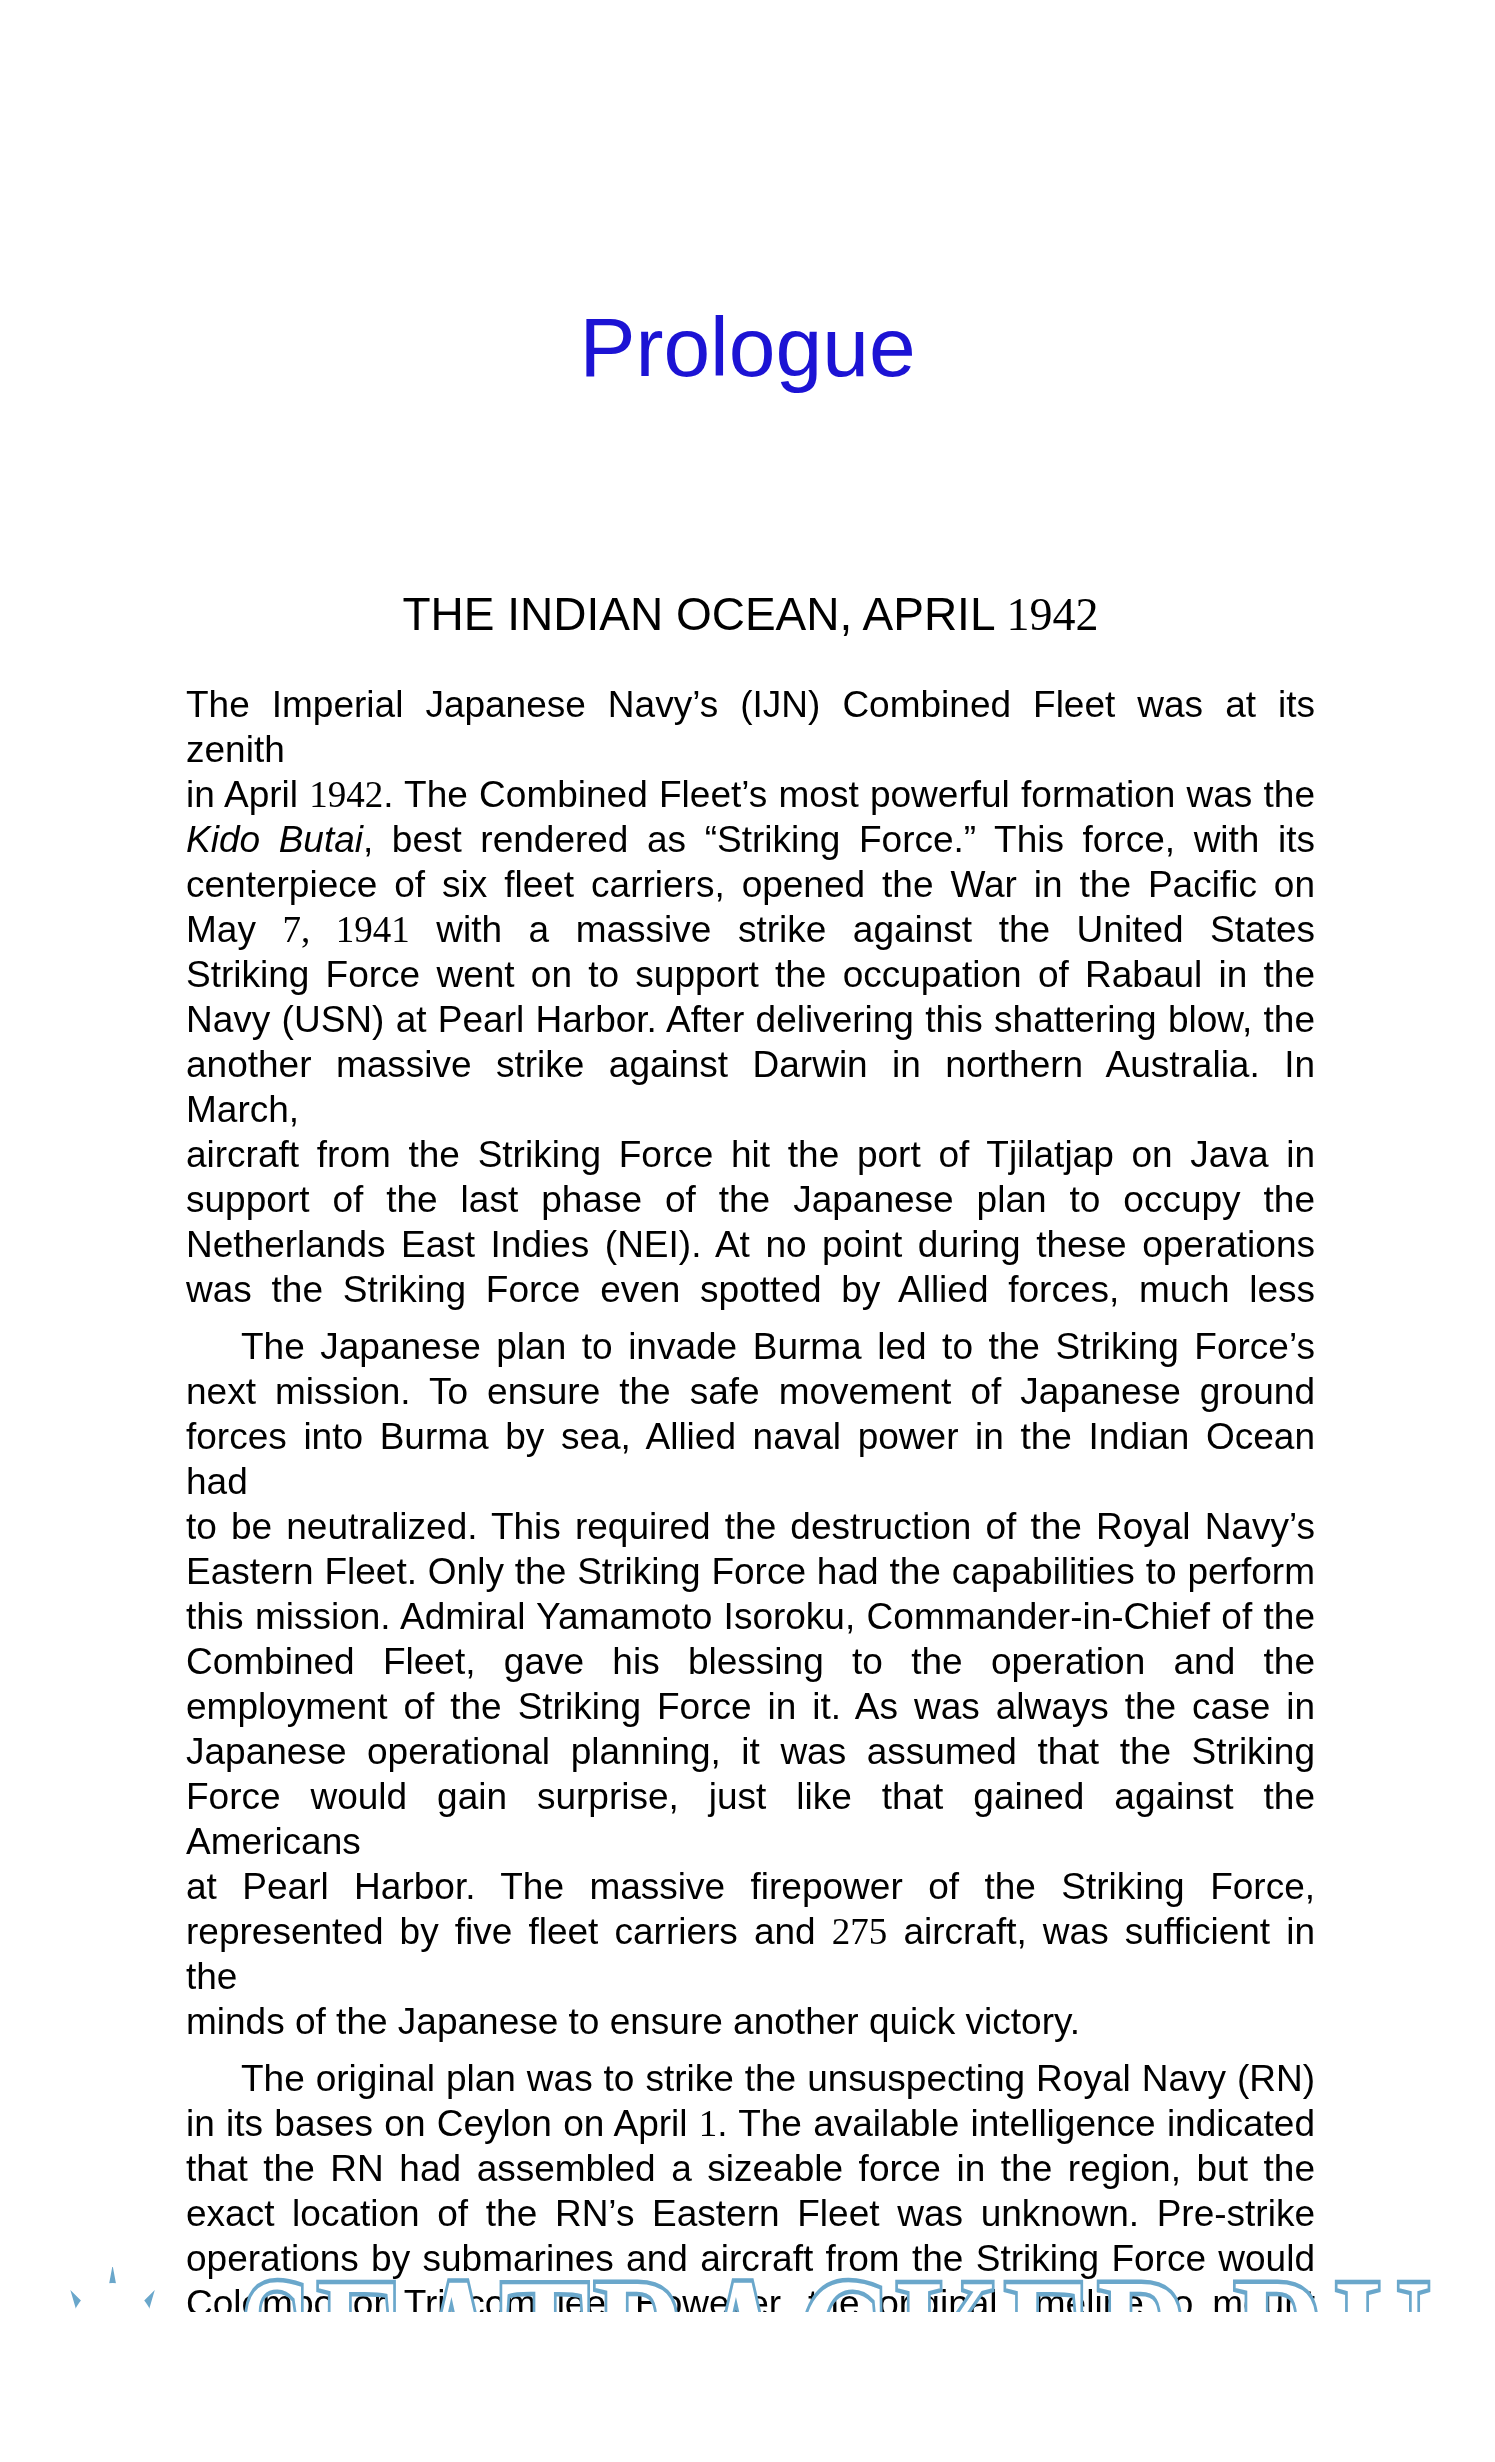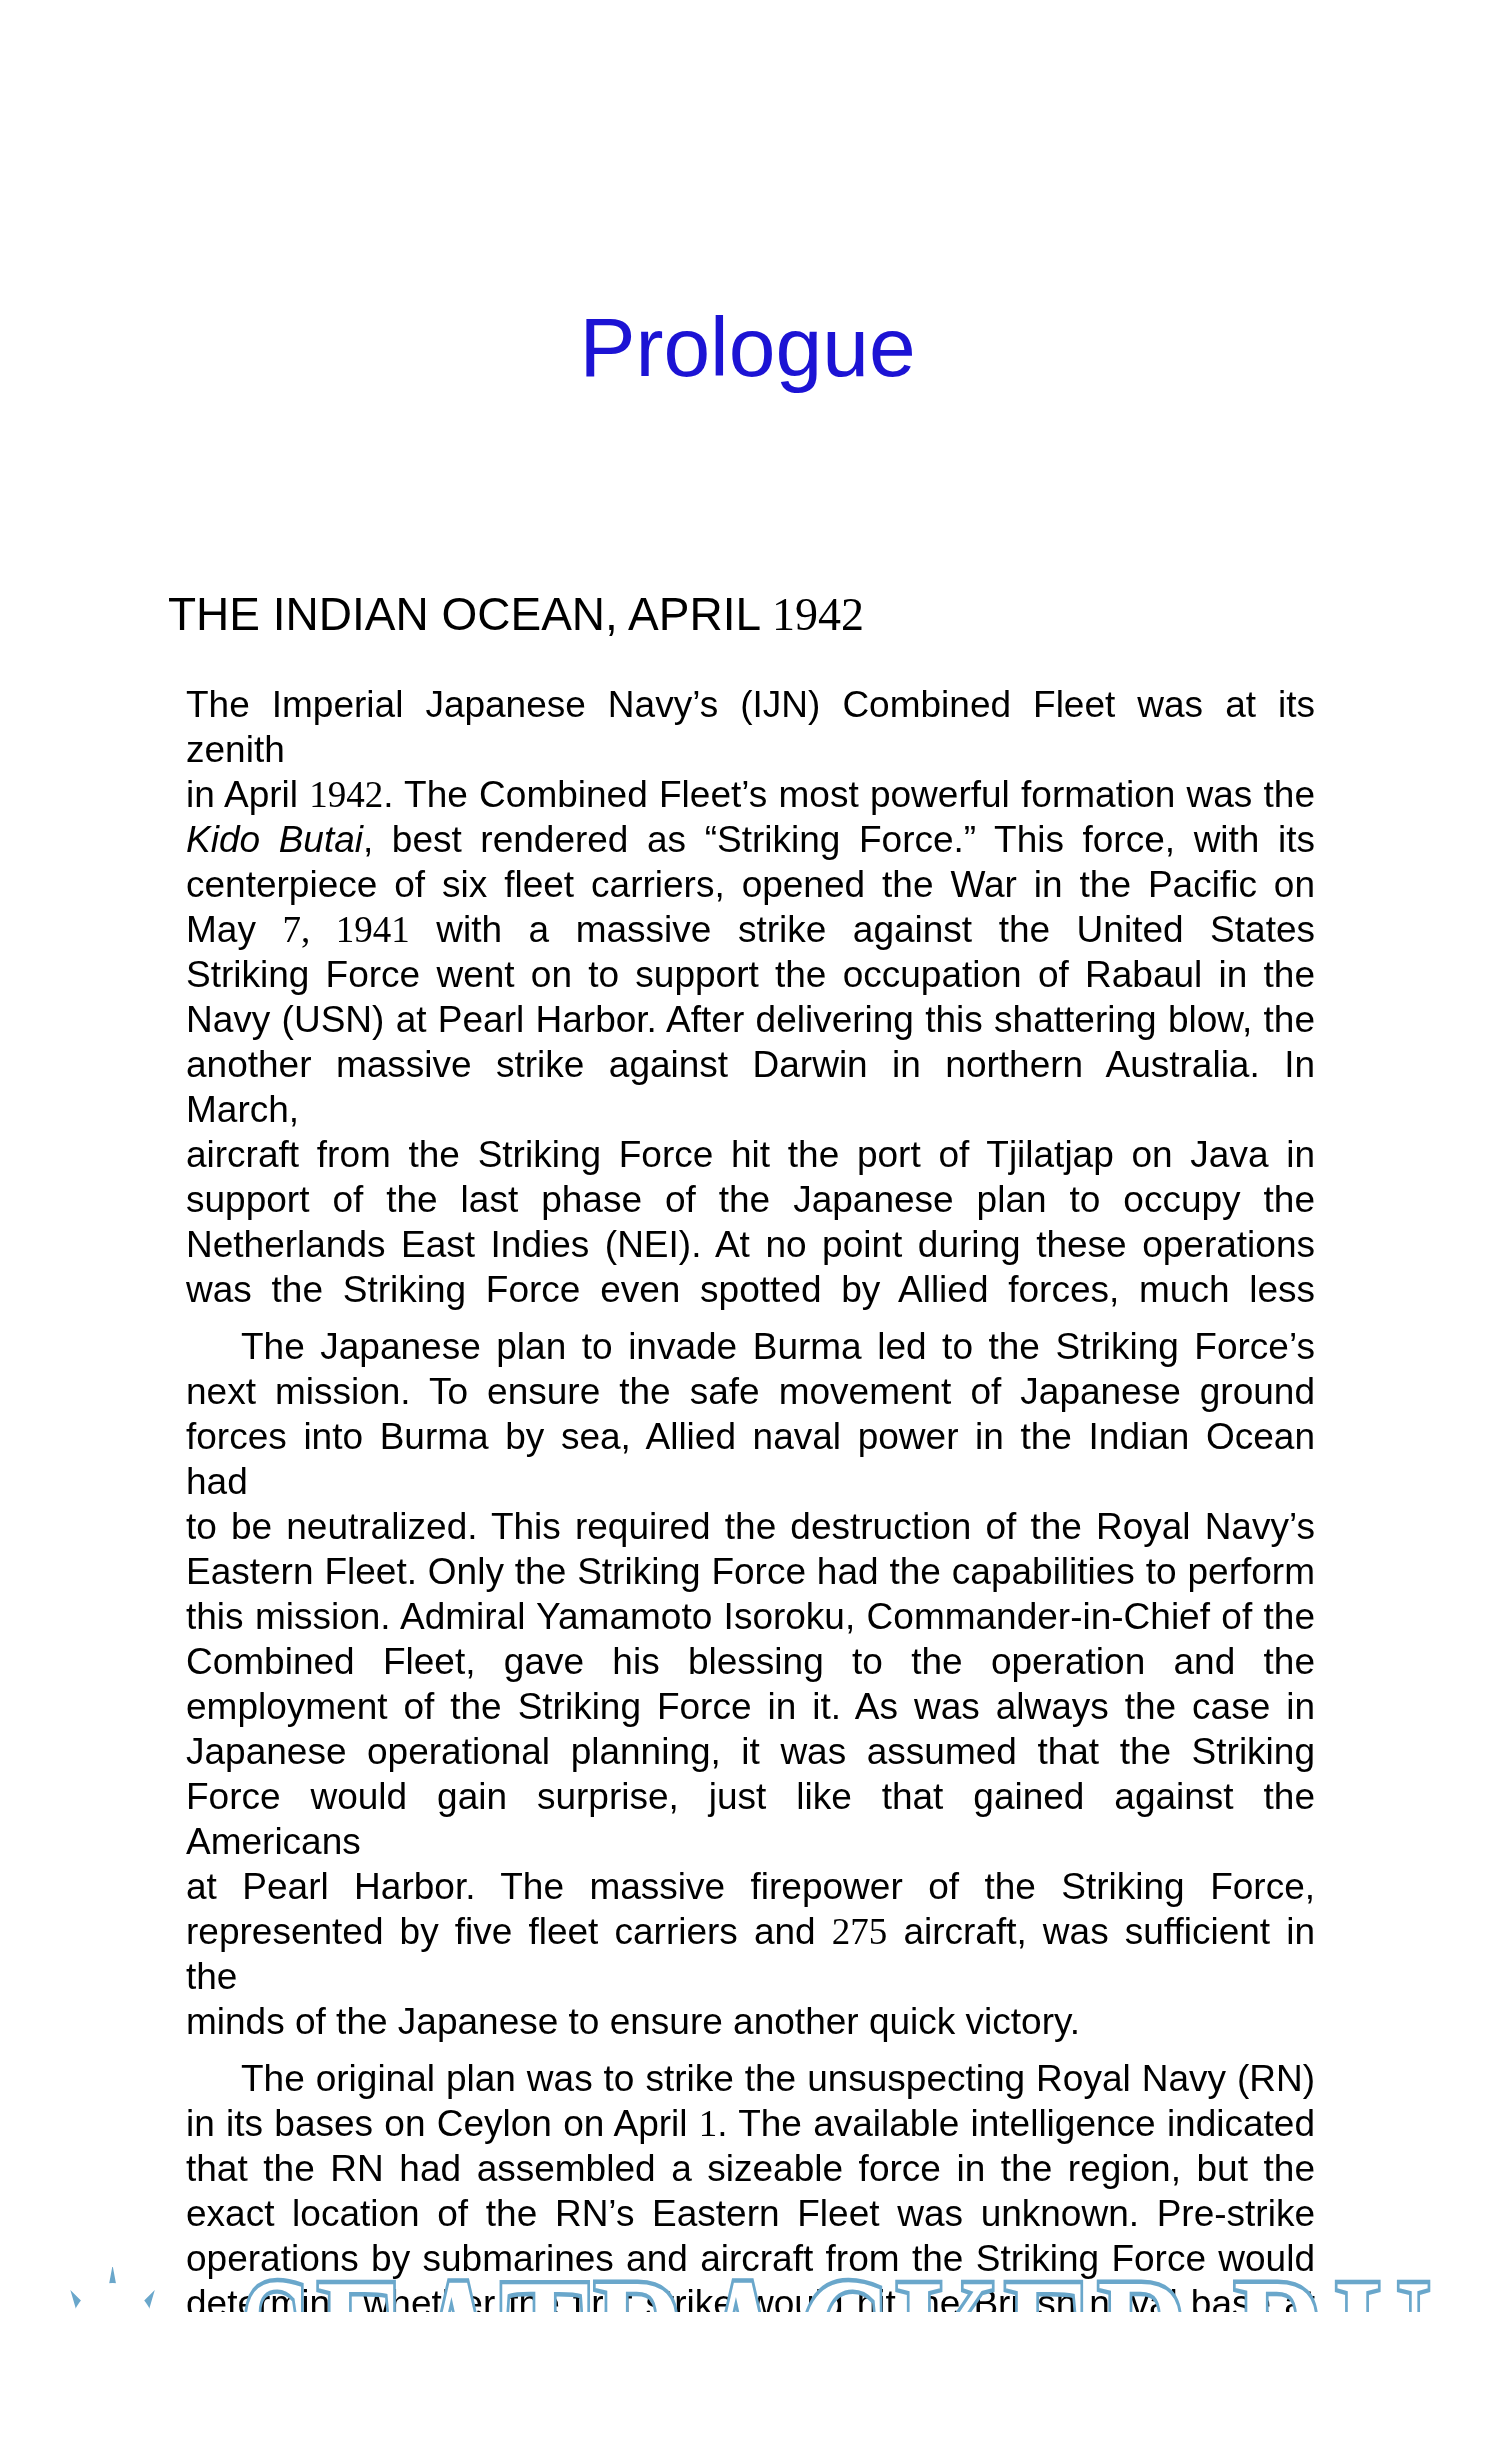--- a/index.html
+++ b/index.html
@@ -4,22 +4,22 @@
 <style>
   :root { --title-color:#1c13d4; --wm:#6aa7cb; }
   html,body { margin:0; padding:0; }
   body { width:1495px; height:2462px; background:#ffffff;
          font-family:"Liberation Sans", sans-serif; }
   .page { position:relative; width:1495px; height:2312px; background:#ffffff; overflow:hidden; }
 
   .chapter-title { position:absolute; top:299px; left:0; width:1495px;
     text-align:center; font-size:84px; line-height:1.15; color:var(--title-color); }
 
-  .section-heading { position:absolute; top:587px; left:168px; width:1129px;
-    text-align:left; font-size:46px; line-height:1.2; color:#000000; white-space:nowrap; }
+  .section-heading { position:absolute; top:587px; left:186px; width:1129px;
+    text-align:center; font-size:46px; line-height:1.2; color:#000000; white-space:nowrap; }
 
   .body-text { position:absolute; top:682px; left:186px; width:1129px;
     font-size:37px; line-height:45px; color:#000000; }
 
   .line { text-align:justify; text-align-last:justify; }
   .line.nojust { text-align-last:left; }
   .line.indent { text-indent:55px;margin-top:12px; }
 
   .i { font-style:italic; }
   .s { font-family:"Liberation Serif", serif; }
@@ -63,21 +63,20 @@
       <div class="line"><span>Japanese operational planning, it was assumed that the Striking</span></div>
       <div class="line"><span>Force would gain surprise, just like that gained against the Americans</span></div>
       <div class="line"><span>at Pearl Harbor. The massive firepower of the Striking Force,</span></div>
       <div class="line"><span>represented by five fleet carriers and </span><span class="s">275</span><span> aircraft, was sufficient in the</span></div>
       <div class="line nojust"><span>minds of the Japanese to ensure another quick victory.</span></div>
       <div class="line indent"><span>The original plan was to strike the unsuspecting Royal Navy (RN)</span></div>
       <div class="line"><span>in its bases on Ceylon on April </span><span class="s">1</span><span>. The available intelligence indicated</span></div>
       <div class="line"><span>that the RN had assembled a sizeable force in the region, but the</span></div>
       <div class="line"><span>exact location of the RN’s Eastern Fleet was unknown. Pre-strike</span></div>
       <div class="line"><span>operations by submarines and aircraft from the Striking Force would</span></div>
-      <div class="line"><span>determine whether the first strike would hit the British naval base at</span></div>
       <div class="line"><span>Colombo or Trincomalee. However, the original timeline to mount this</span></div>
       <div class="line"><span>strike on April </span><span class="s">1</span><span> was disrupted by the need to maintain the Striking</span></div>
     </div>
 
   <svg class="watermark" viewBox="0 0 1700 225" xmlns="http://www.w3.org/2000/svg">
     <defs>
       <linearGradient id="wmgrad" x1="0" y1="0" x2="0" y2="225" gradientUnits="userSpaceOnUse">
         <stop offset="0.44" stop-color="#ffffff"></stop>
         <stop offset="0.44" style="stop-color:var(--wm)"></stop>
         <stop offset="1" style="stop-color:var(--wm)"></stop>

